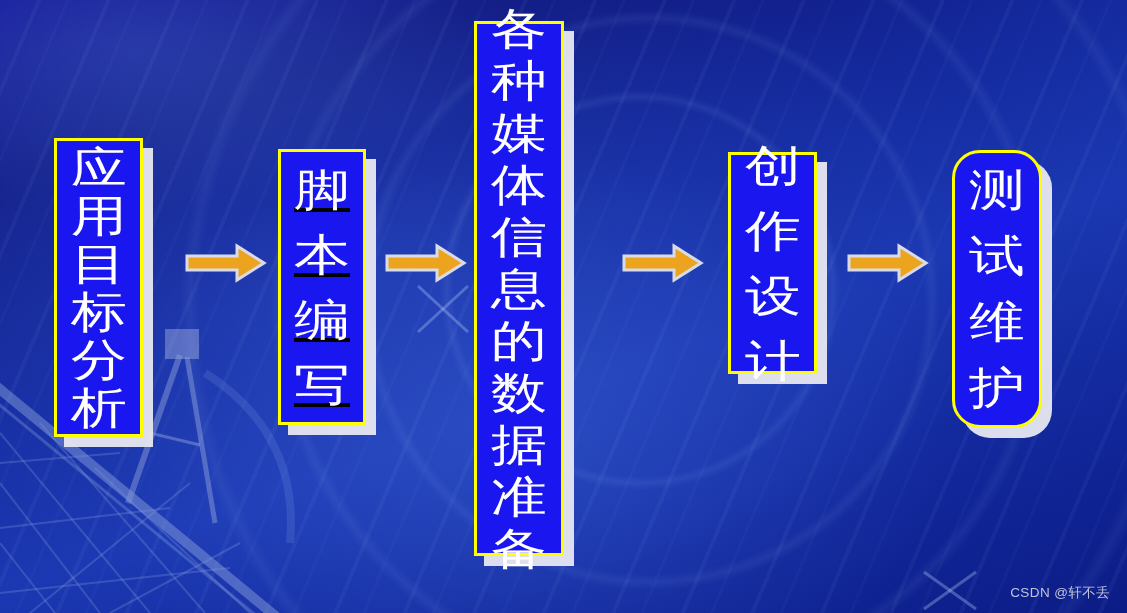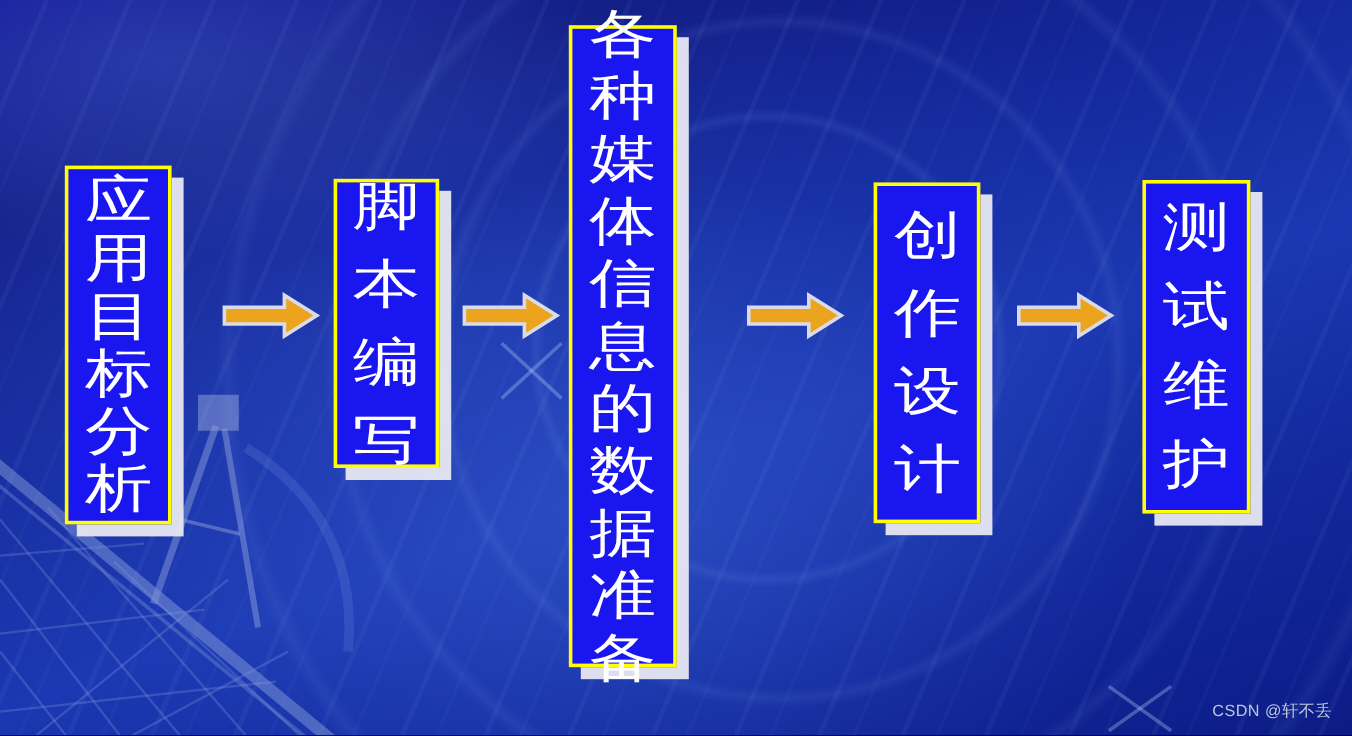--- a/index.html
+++ b/index.html
@@ -121,33 +121,33 @@
   </svg>
   <svg class="sparkle" style="position:absolute;left:920px;top:568px;" width="60" height="45">
     <line x1="4" y1="4" x2="56" y2="41"></line>
       <line x1="56" y1="4" x2="4" y2="41"></line>
   </svg>
 
   <div class="flow-box" style="left:54px; top:138px; width:89px; height:299px;">
     <div class="flow-label lh48">应用目标分析</div>
   </div>
 
-  <div class="flow-box" style="left:278px; top:149px; width:88px; height:241px;">
+  <div class="flow-box" style="left:278px; top:149px; width:88px; height:276px;text-decoration:underline;">
     <div class="flow-label lh65">脚本编写</div>
   </div>
 
   <div class="flow-box" style="left:474px; top:21px; width:90px; height:535px;">
     <div class="flow-label lh52">各种媒体信息的数据准备</div>
   </div>
 
-  <div class="flow-box" style="left:728px; top:152px; width:89px; height:284px;">
+  <div class="flow-box" style="left:728px; top:152px; width:89px; height:222px;">
     <div class="flow-label lh65">创作设计</div>
   </div>
 
-  <div class="flow-box" style="left:952px; top:150px; width:90px; height:278px;">
+  <div class="flow-box" style="left:952px; top:150px; width:90px; height:278px;border-radius:28px;">
     <div class="flow-label lh66">测试维护</div>
   </div>
 
   <svg class="arrow" style="left:185px; top:243px;" viewBox="0 0 82 40">
     <polygon points="2,13 52,13 52,3 79,20 52,37 52,27 2,27" fill="#eca41f" stroke="#d9dbe8" stroke-width="3"></polygon>
   </svg>
   <svg class="arrow" style="left:385px; top:243px;" viewBox="0 0 82 40">
     <polygon points="2,13 52,13 52,3 79,20 52,37 52,27 2,27" fill="#eca41f" stroke="#d9dbe8" stroke-width="3"></polygon>
   </svg>
   <svg class="arrow" style="left:622px; top:243px;" viewBox="0 0 82 40">

